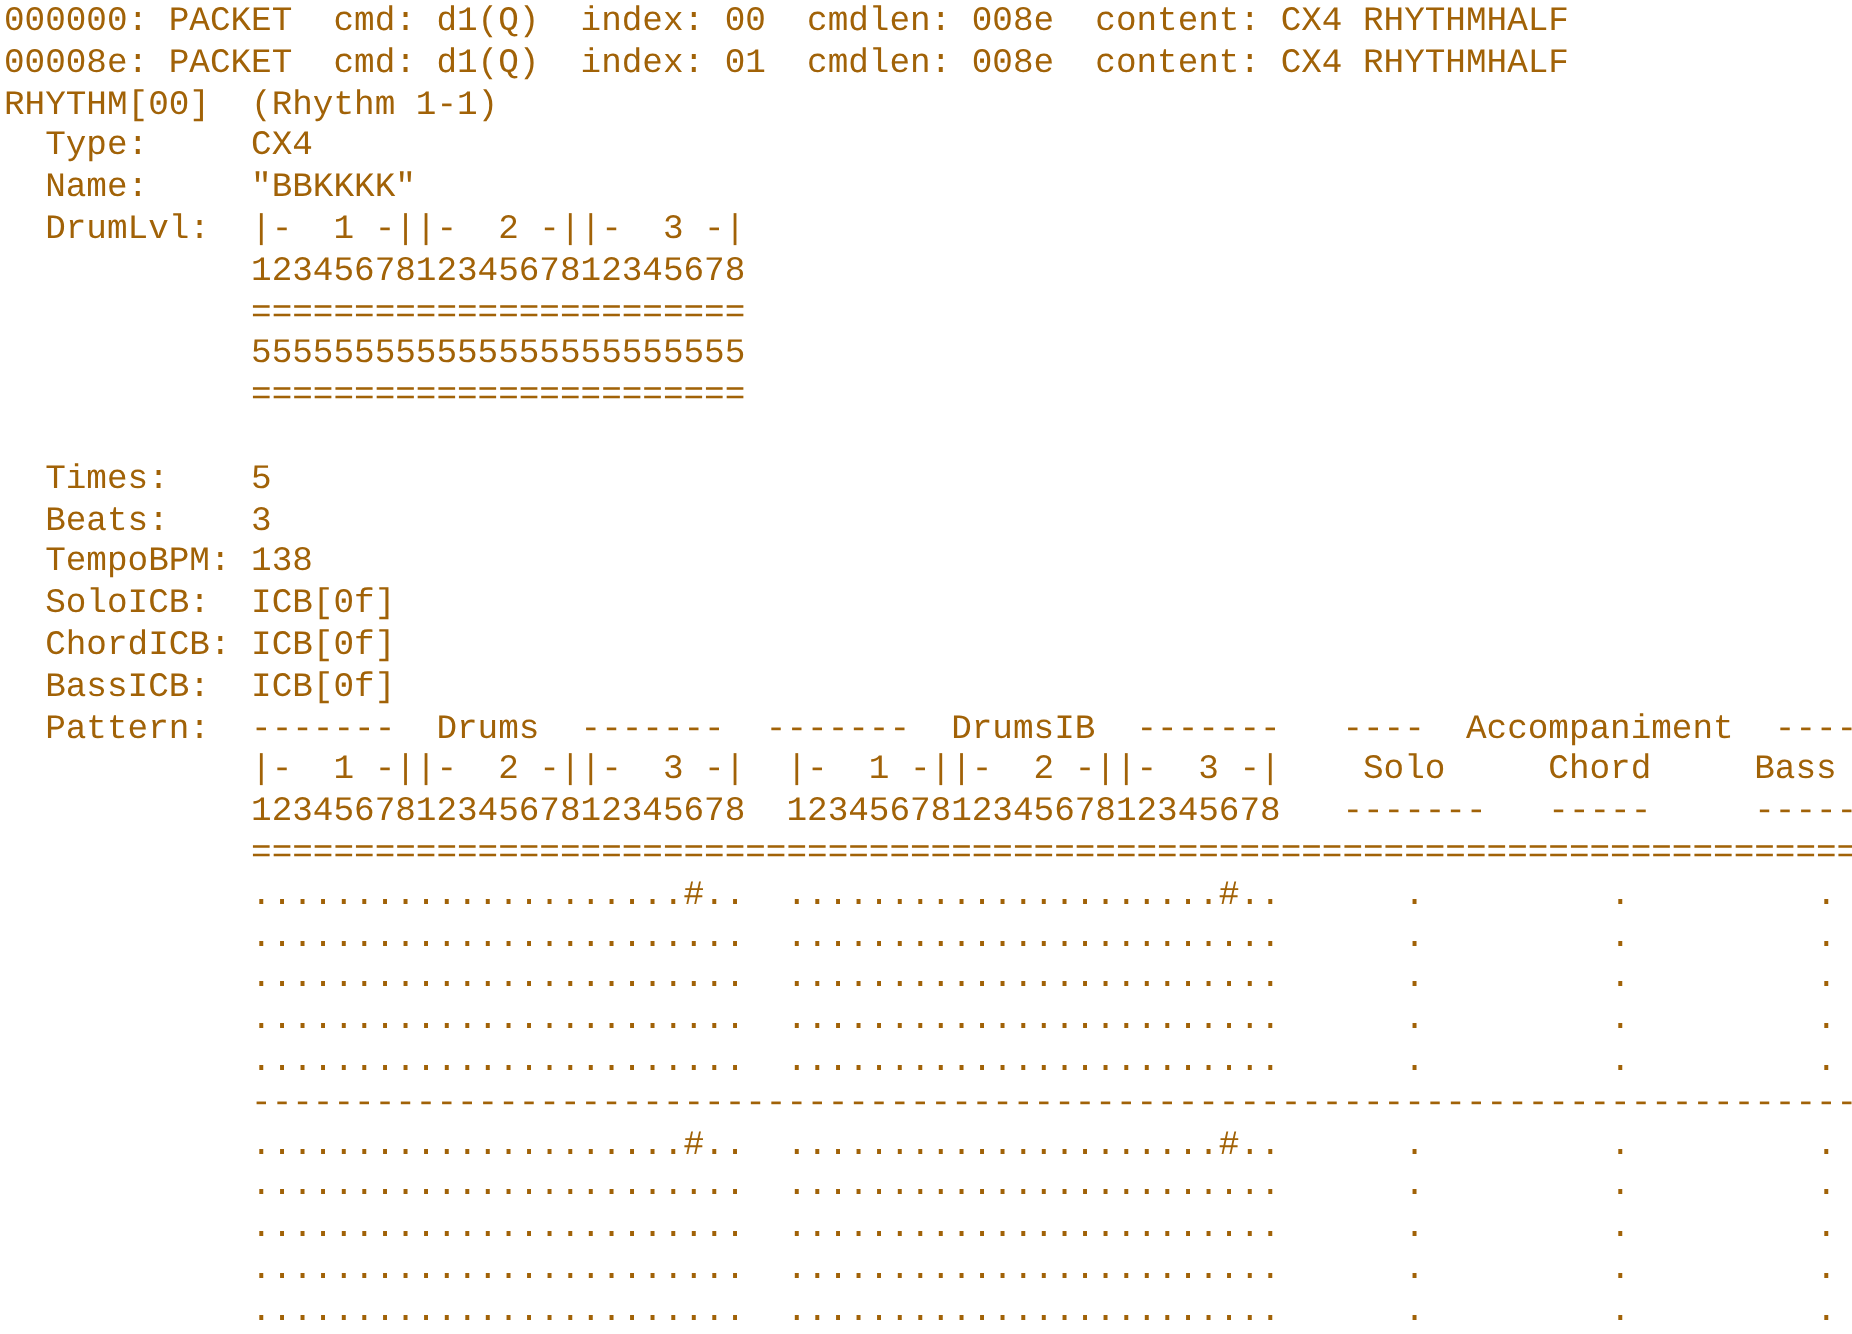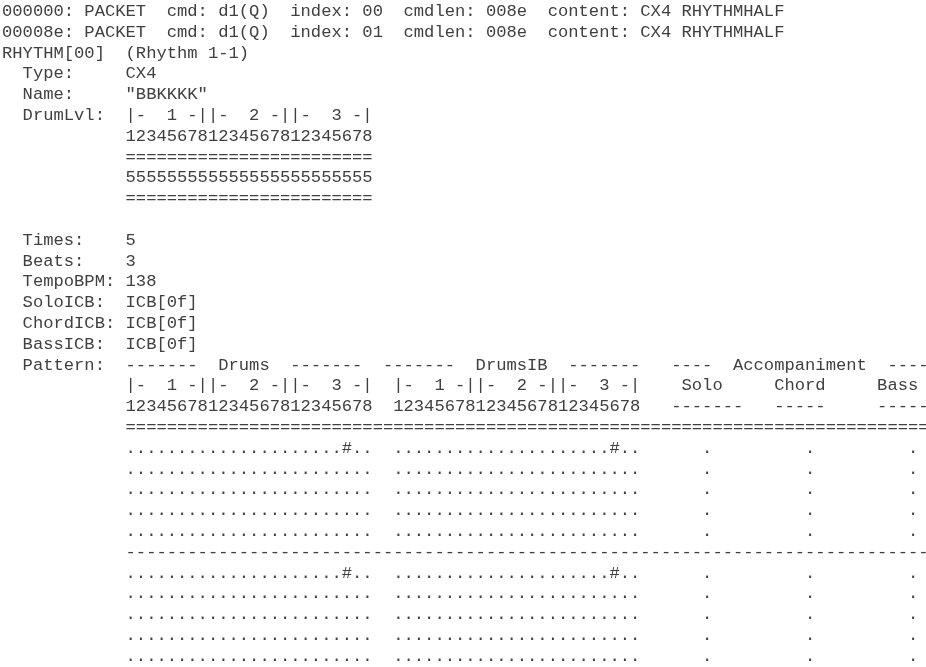--- a/index.html
+++ b/index.html
@@ -12,21 +12,21 @@
     width: 926px;
     height: 667px;
     overflow: hidden;
     font-family: "Liberation Mono", "DejaVu Sans Mono", monospace;
   }
   #terminal {
     position: relative;
     width: 926px;
     height: 667px;
     background: #ffffff;
-    color: #404040;
+    color: #a16207;
     font-family: "Liberation Mono", "DejaVu Sans Mono", monospace;
     font-size: 17px;
     line-height: 20.8px;
     letter-spacing: 0px;
     padding: 2px 0 0 2px;
     box-sizing: border-box;
     white-space: pre;
     overflow: hidden;
   }
   .tline {

